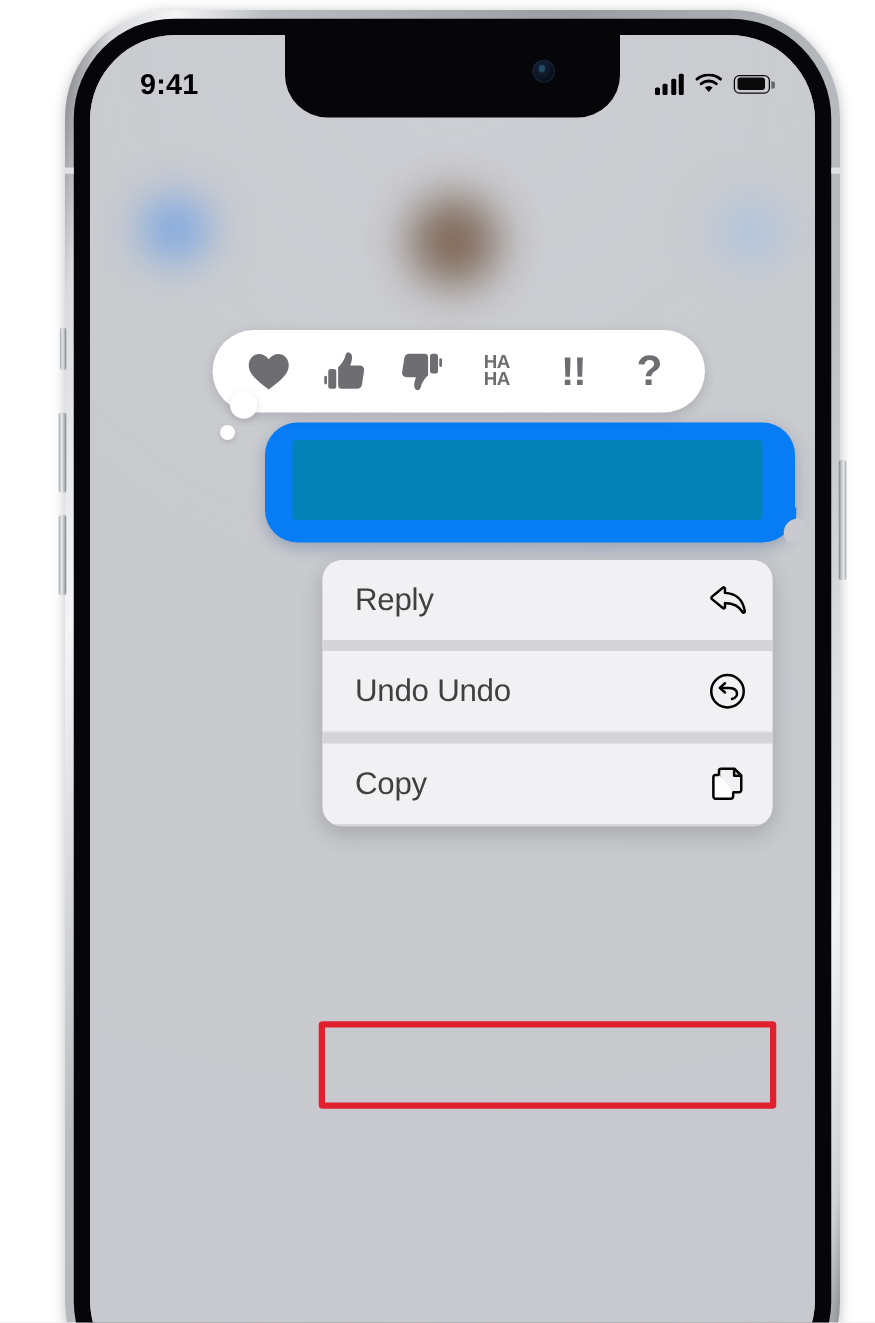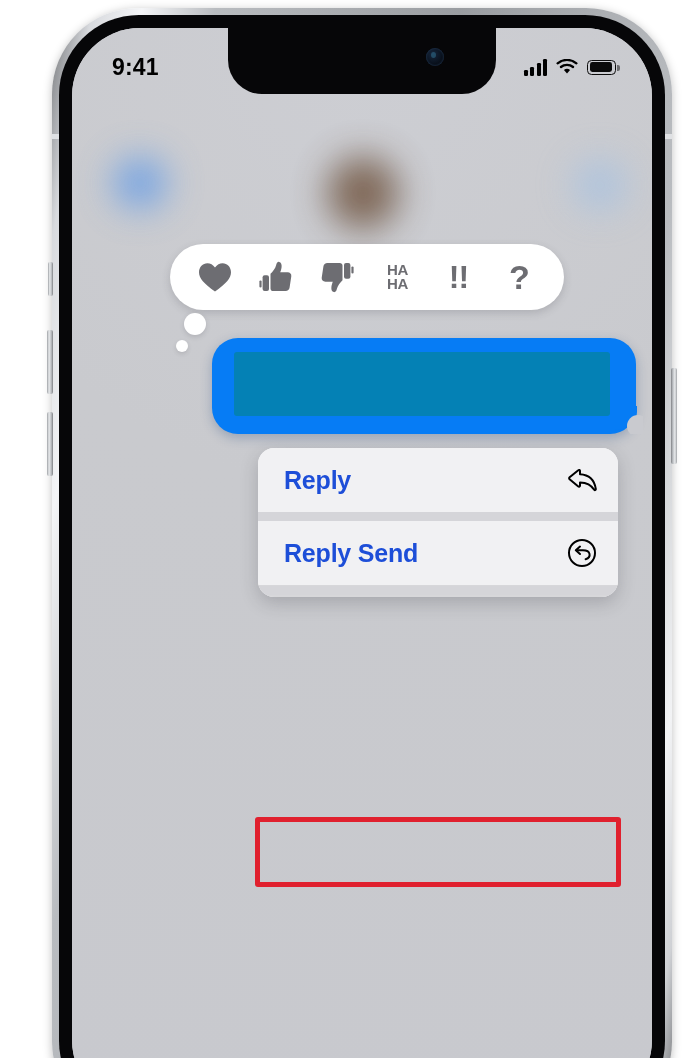--- a/index.html
+++ b/index.html
@@ -172,21 +172,21 @@
     width: 22.5px;
     background: #000;
     border-radius: 2.4px;
     display: block;
   }
 
   
   .tapback {
     position: absolute;
     left: 98px;
-    top: 216px;
+    top: 236px;
     width: 394px;
     height: 66px;
     background: #ffffff;
     border-radius: 33px;
     display: flex;
     align-items: center;
     justify-content: space-around;
     padding: 0 14px;
     box-shadow: 0 3px 9px rgba(60,60,70,.20);
     z-index: 22;
@@ -295,23 +295,22 @@
     position: relative;
     height: 64px;
     display: flex;
     align-items: center;
     justify-content: space-between;
     padding: 0 20px 0 26px;
     background: #f1f1f3;
   }
   .ctx-label {
     font-size: 25px;
-    color: #1d4ed8;
+    color: #404040;
     letter-spacing: -.2px;
-    font-weight: bold;
   }
   .ctx-icon {
     width: 32px;
     height: 32px;
     display: flex;
     align-items: center;
     justify-content: center;
     color: #000;
   }
   .sep-thin { height: 1px; background: #d7d7da; }
@@ -449,33 +448,43 @@
         <span class="ctx-label">Reply</span>
         <span class="ctx-icon">
           <svg width="30" height="26" viewBox="0 0 30 26">
             <path d="M11.3 3.2 L2.6 10.3 a1.3 1.3 0 0 0 0 2 L11.3 19.4 a1 1 0 0 0 1.7 -0.8 L13 15.4 c7 0.2 11.3 2.6 14 7.2 0.6 1 2 0.5 1.8 -0.7 C27.4 13 21.9 7.8 13 7.3 L13 4 a1 1 0 0 0 -1.7 -0.8 Z" fill="none" stroke="#000" stroke-width="2" stroke-linejoin="round"></path>
           </svg>
         </span>
       </div>
       <div class="sep-group"></div>
 
       <div class="ctx-item">
-        <span class="ctx-label">Reply Send</span>
+        <span class="ctx-label">Undo Undo</span>
         <span class="ctx-icon">
           <svg width="30" height="30" viewBox="0 0 30 30">
             <circle cx="15" cy="15" r="13" fill="none" stroke="#000" stroke-width="2"></circle>
             <path d="M18.6 21.2 C21.6 20.3 23 18.1 22.5 15.9 22 13.6 19.4 12.3 15.9 12.3 L9.6 12.3" fill="none" stroke="#000" stroke-width="2" stroke-linecap="round"></path>
             <path d="M13 8.6 L8.8 12.3 L13 16" fill="none" stroke="#000" stroke-width="2" stroke-linecap="round" stroke-linejoin="round"></path>
           </svg>
         </span>
       </div>
       <div class="sep-thin"></div>
 
       <div class="sep-group"></div>
 
+      <div class="ctx-item">
+        <span class="ctx-label">Copy</span>
+        <span class="ctx-icon">
+          <svg width="30" height="30" viewBox="0 0 30 30">
+            <path d="M10 3 L20.5 3 L26 8.4 L26 20 a1.8 1.8 0 0 1 -1.8 1.8 L10 21.8 a1.8 1.8 0 0 1 -1.8 -1.8 L8.2 4.8 A1.8 1.8 0 0 1 10 3 Z" fill="none" stroke="#000" stroke-width="2" stroke-linejoin="round"></path>
+            <path d="M20.3 3.2 L20.3 8.6 L25.8 8.6" fill="none" stroke="#000" stroke-width="2" stroke-linejoin="round"></path>
+            <path d="M19.5 21.8 L19.5 25.2 a1.8 1.8 0 0 1 -1.8 1.8 L5.5 27 a1.8 1.8 0 0 1 -1.8 -1.8 L3.7 9.8 A1.8 1.8 0 0 1 5.5 8 L8.2 8" fill="#fff" stroke="#000" stroke-width="2" stroke-linejoin="round"></path>
+          </svg>
+        </span>
+      </div>
       <div class="sep-thin"></div>
 
       <div class="sep-thin"></div>
 
 
     </div>
 
     <div class="highlight-box"></div>
 
   </div>

